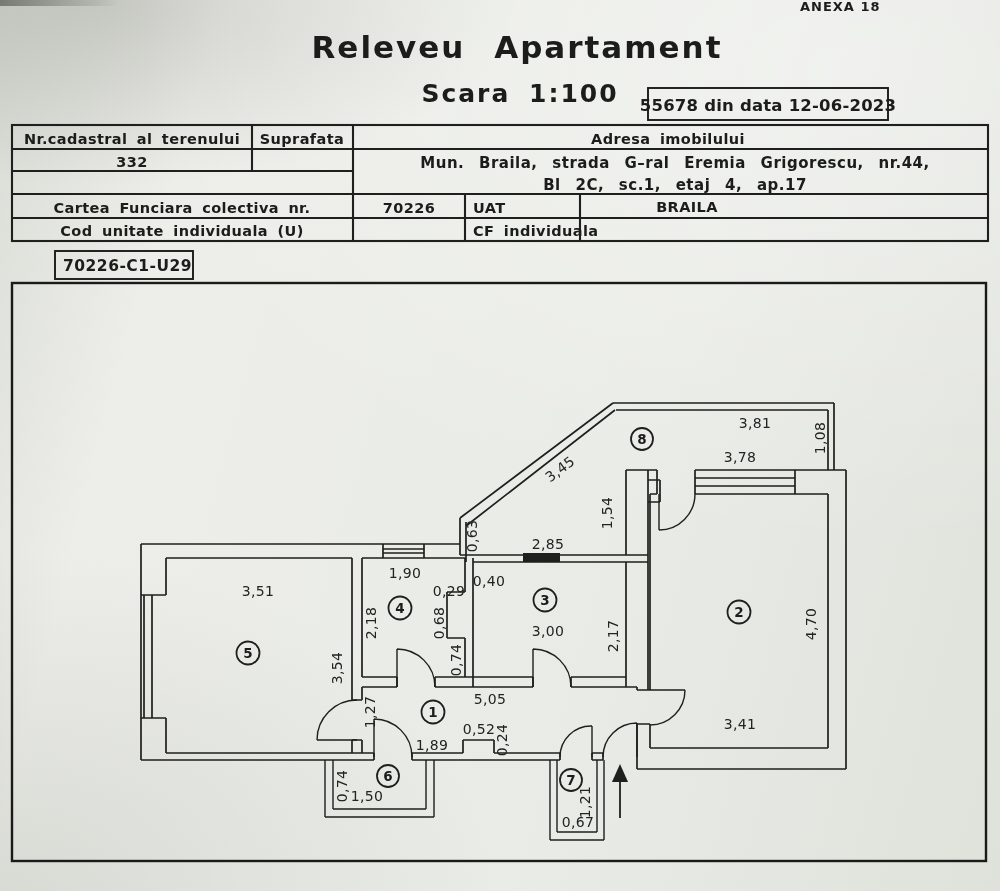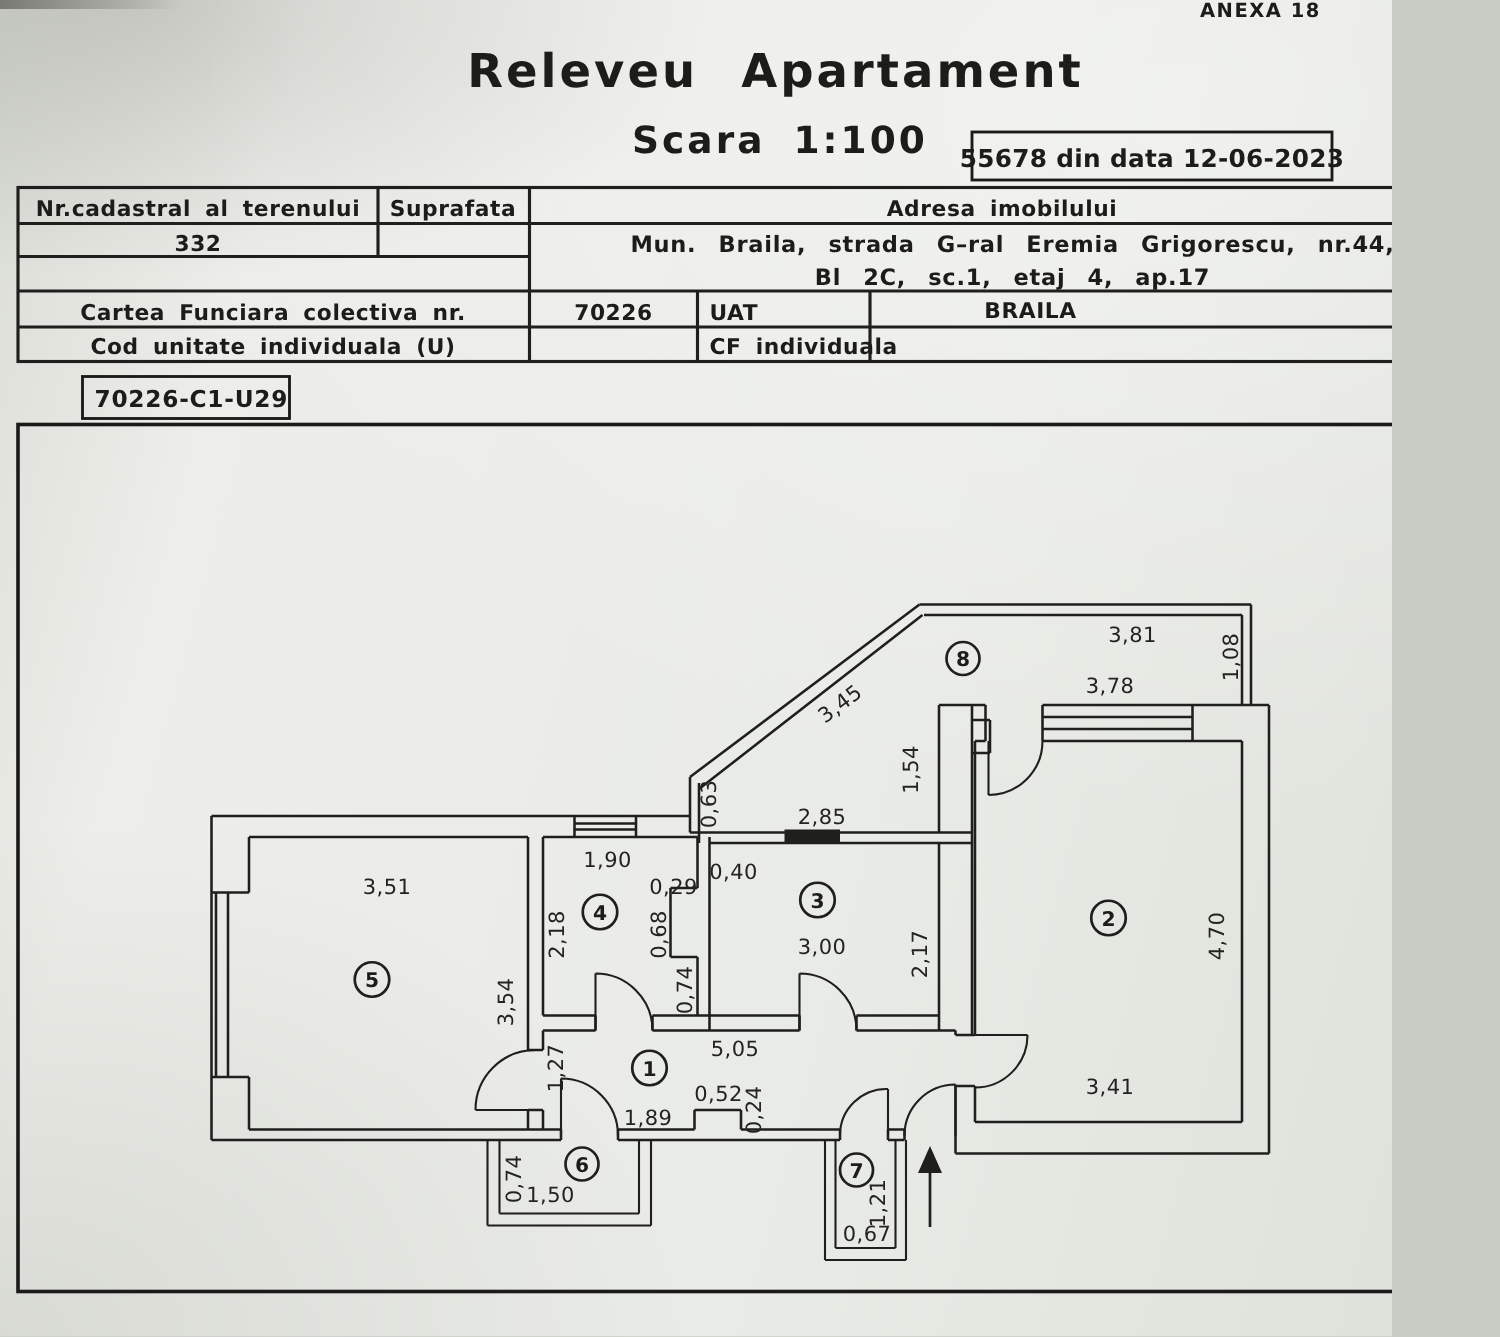--- a/index.html
+++ b/index.html
@@ -1,17 +1,17 @@
 <!DOCTYPE html>
 <html><head>
 <meta charset="utf-8">
 <style>
   html,body{margin:0;padding:0;background:#c9cbc5;}
   .page{
-    position:relative;width:928px;height:891px;overflow:hidden;
+    position:relative;width:1000px;height:891px;overflow:hidden;
     background:
       radial-gradient(120% 90% at 85% 8%, rgba(255,255,255,.38), rgba(255,255,255,0) 60%),
       radial-gradient(90% 70% at 0% 100%, rgba(110,115,105,.16), rgba(0,0,0,0) 55%),
       radial-gradient(60% 30% at 10% 0%, rgba(90,92,85,.22), rgba(0,0,0,0) 70%),
       linear-gradient(105deg,#d9dbd5,#edeee9 18%,#e9ebe6 62%,#dfe1db);
     font-family:"DejaVu Sans", sans-serif;
   }
   .scan-edge{position:absolute;left:0;top:0;width:120px;height:6px;
     background:linear-gradient(90deg,#3a3a34,rgba(58,58,52,0));opacity:.55;}
   svg{position:absolute;left:0;top:0;}

